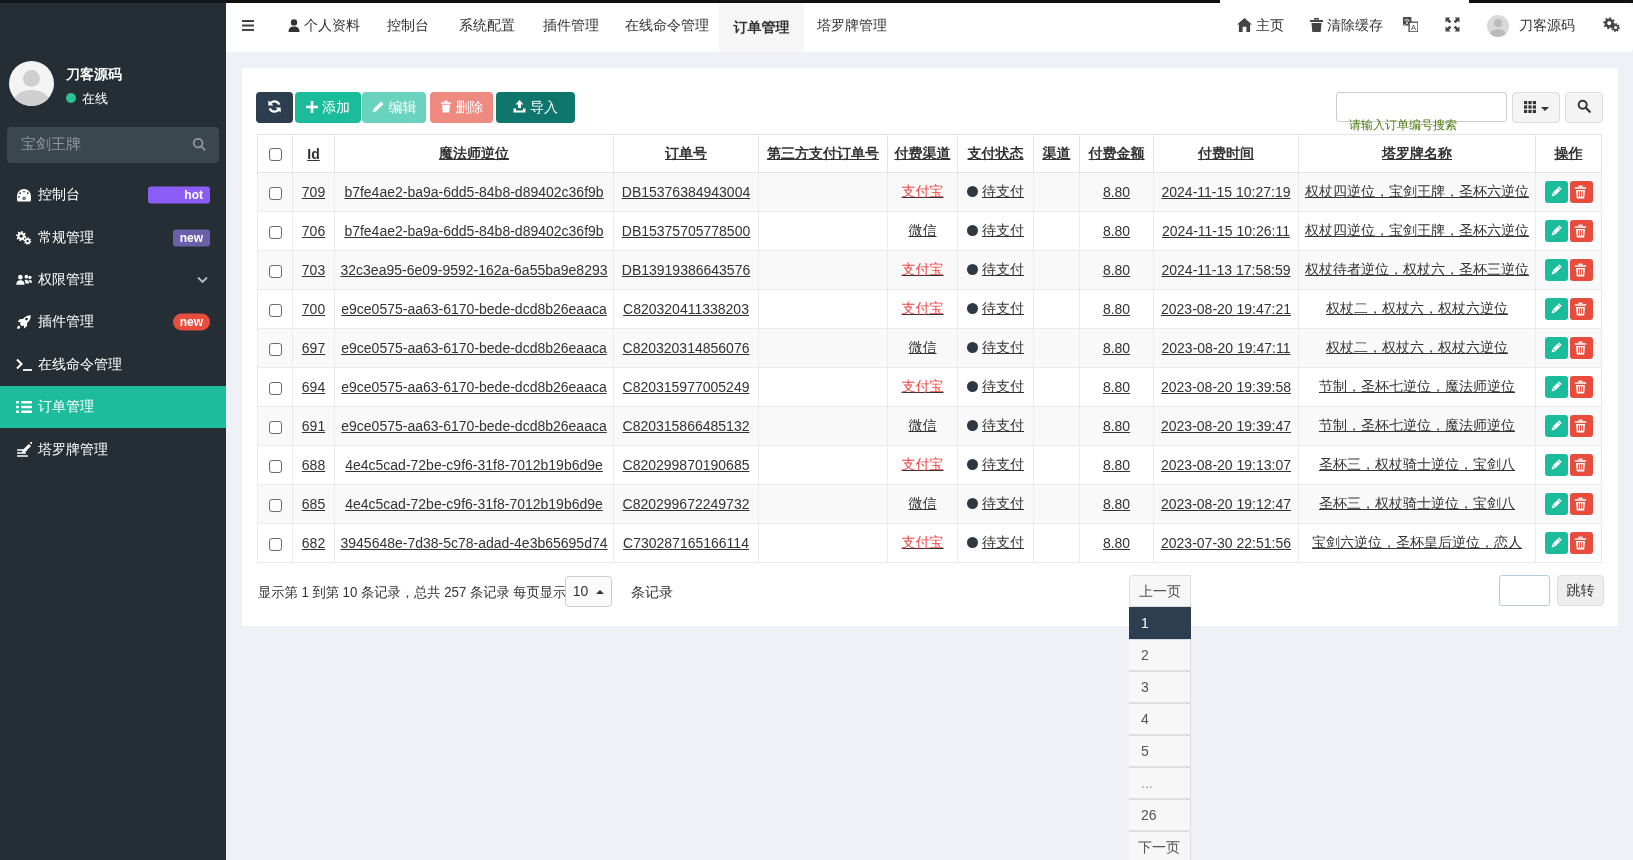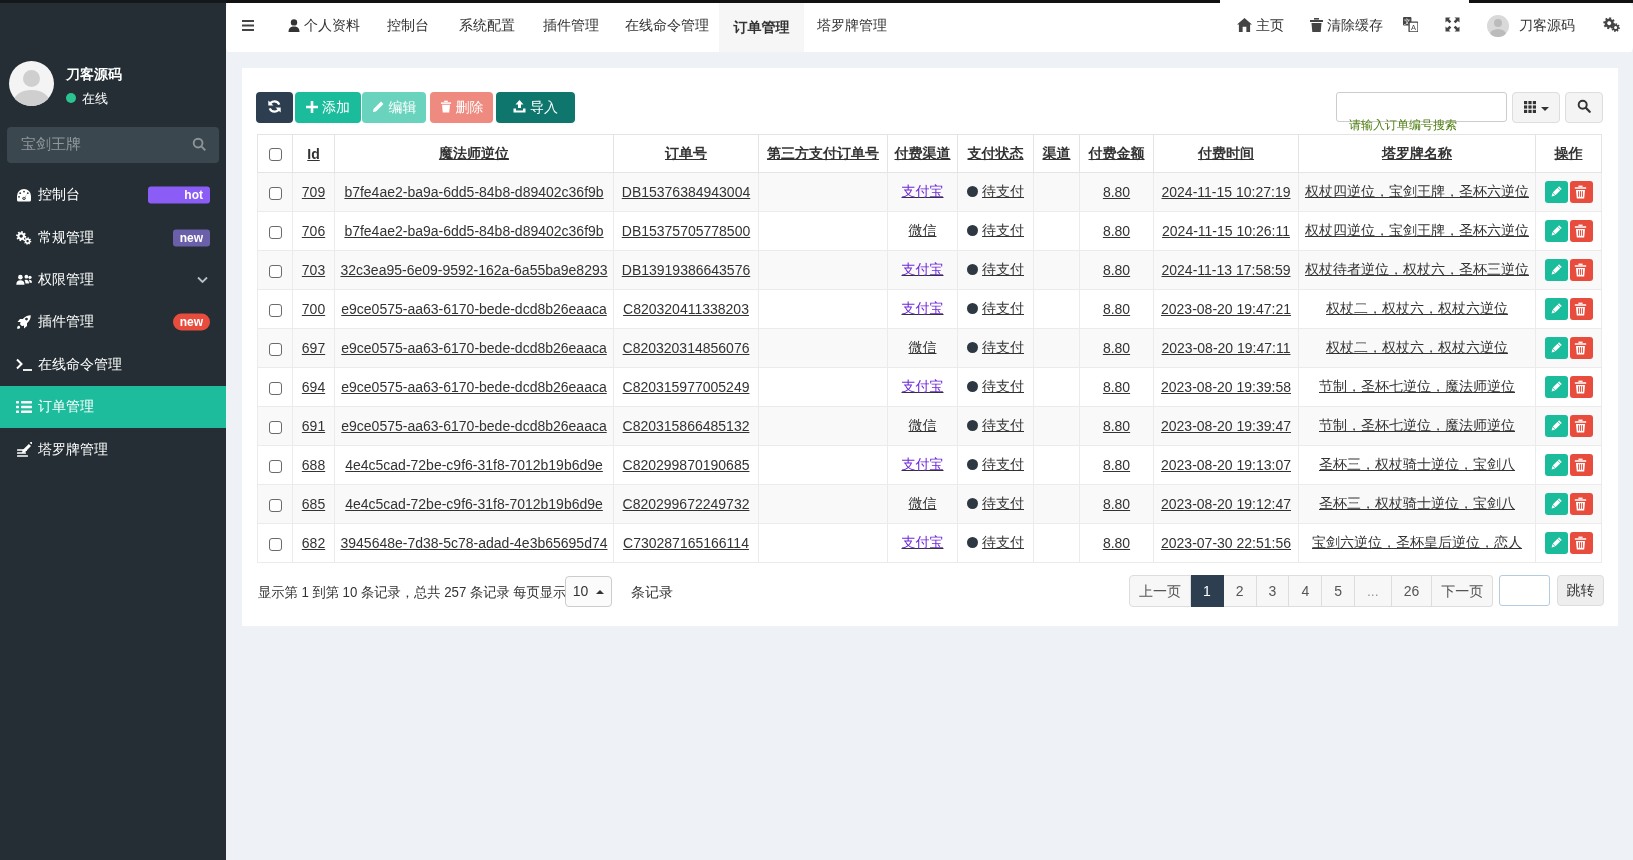--- a/index.html
+++ b/index.html
@@ -55,21 +55,21 @@
 #srch .ph { position:absolute; left:12px; top:24px; color:#4d7c0f; font-size:12px; }
 .gbtn { position:absolute; top:24px; height:31px; background:#f4f4f4; border:1px solid #ddd; border-radius:4px; }
 #btn-cols { left:1270px; width:48px; }
 #btn-srch { left:1323px; width:38px; }
 
 
 #tbl { position:absolute; left:15px; top:66px; width:1344px; border-collapse:collapse; table-layout:fixed; font-size:14px; color:#333;text-decoration:underline; }
 #tbl th { font-weight:bold; height:38px; border:1px solid #e4e4e4; text-align:center; background:#fff; }
 #tbl td { height:39px; border:1px solid #ebebeb; text-align:center; white-space:nowrap; overflow:hidden; }
 #tbl tr.odd td { background:#f9f9f9; }
-.zfb { color:#6d28d9; }
+.zfb { color:#ef4444; }
 .cb { display:inline-block; width:13px; height:13px; border:1.5px solid #6b6b6b; border-radius:3px; background:#fff; vertical-align:middle; }
 .sdot { display:inline-block; width:11px; height:11px; border-radius:50%; background:#2e3842; margin-right:4px; vertical-align:-0.5px; }
 .ab { display:inline-block; width:23px; height:22px; border-radius:3px; vertical-align:middle; position:relative; }
 .ab svg { position:absolute; left:4px; top:4px; }
 .ab-e { background:#1abc9c; margin-right:2px; }
 .ab-d { background:#e74c3c; }
 
 
 #foot { position:absolute; left:15px; top:500px; width:1346px; height:44px; font-size:14px; }
 #foot .info { position:absolute; left:1px; top:16px; }
@@ -608,21 +608,21 @@
                   </g>
                 </svg></span></td>
           </tr>
     </tbody>
       </table>
 
     <div id="foot">
       <div class="info" style="transform:scaleX(0.946);transform-origin:left center;">显示第 1 到第 10 条记录，总共 257 条记录 每页显示</div>
       <div id="pgsz">10 <span class="car"></span></div>
       <div class="info" style="left:374px;">条记录</div>
-      <div class="pgroup" style="left:872px;">
+      <div class="pgroup" style="left:872px;flex-direction:column;">
         <div class="pbtn first w">上一页</div>
         <div class="pbtn act">1</div>
         <div class="pbtn">2</div>
         <div class="pbtn">3</div>
         <div class="pbtn">4</div>
         <div class="pbtn">5</div>
         <div class="pbtn" style="color:#999;">...</div>
         <div class="pbtn">26</div>
         <div class="pbtn last w">下一页</div>
       </div>

